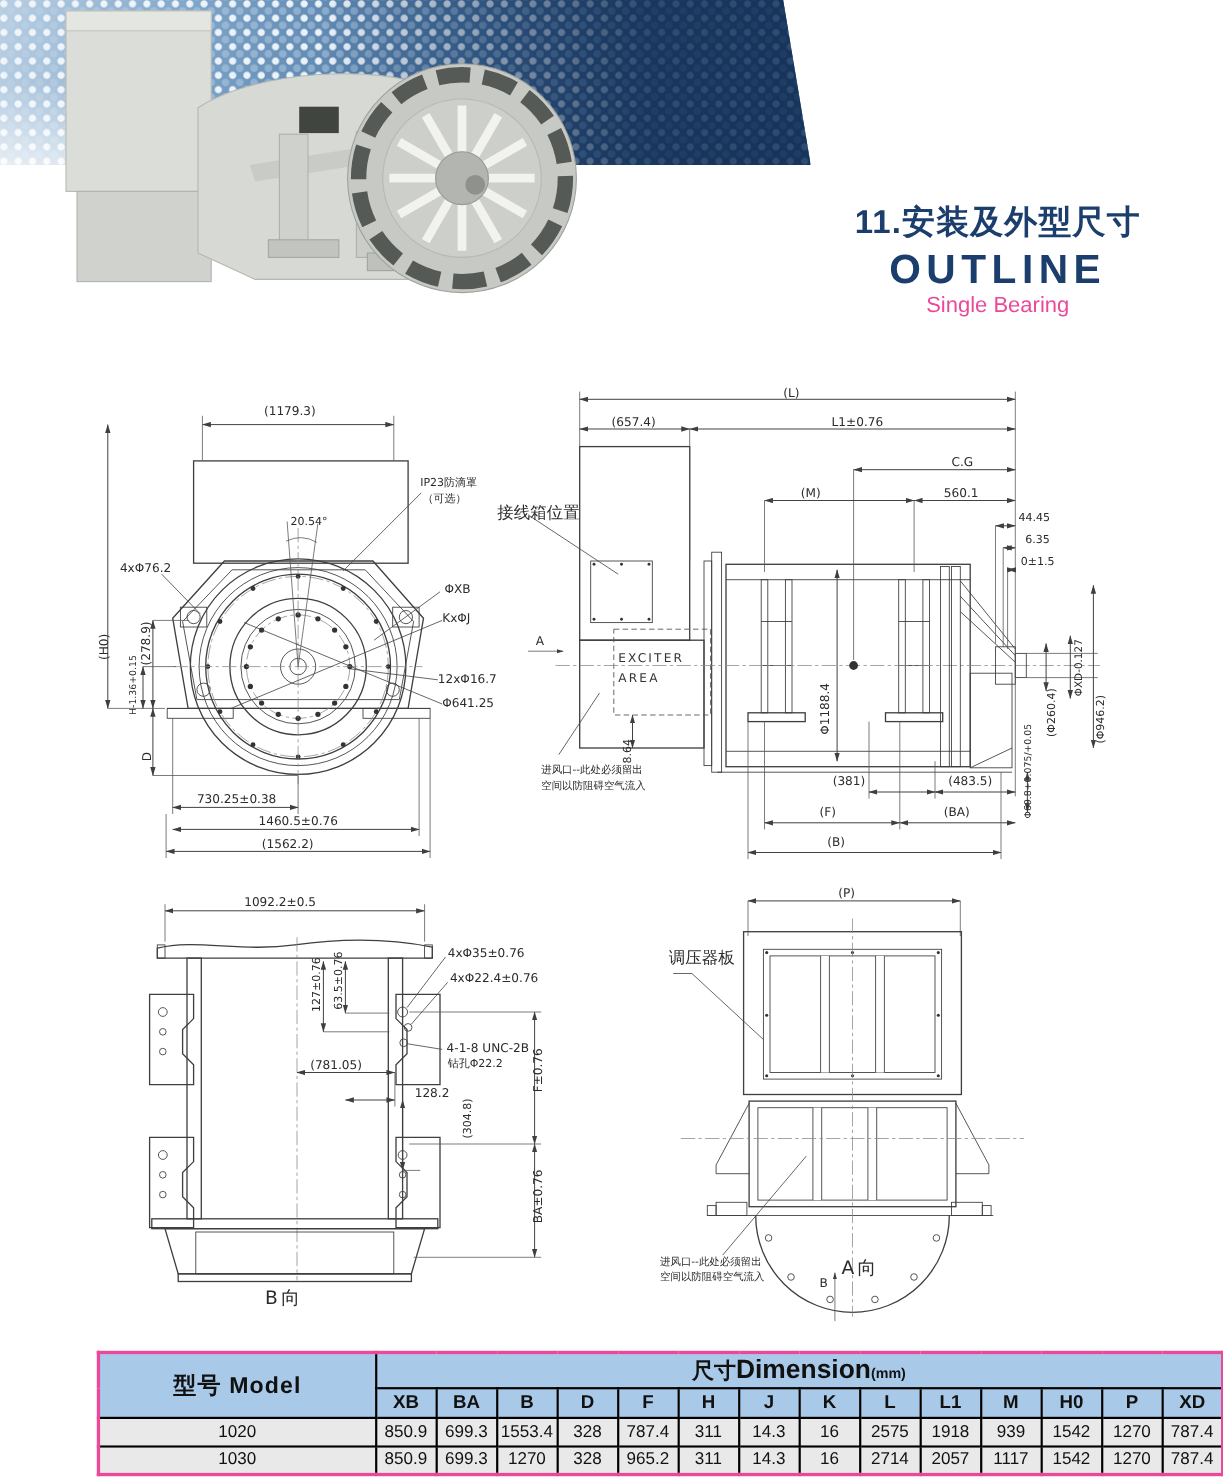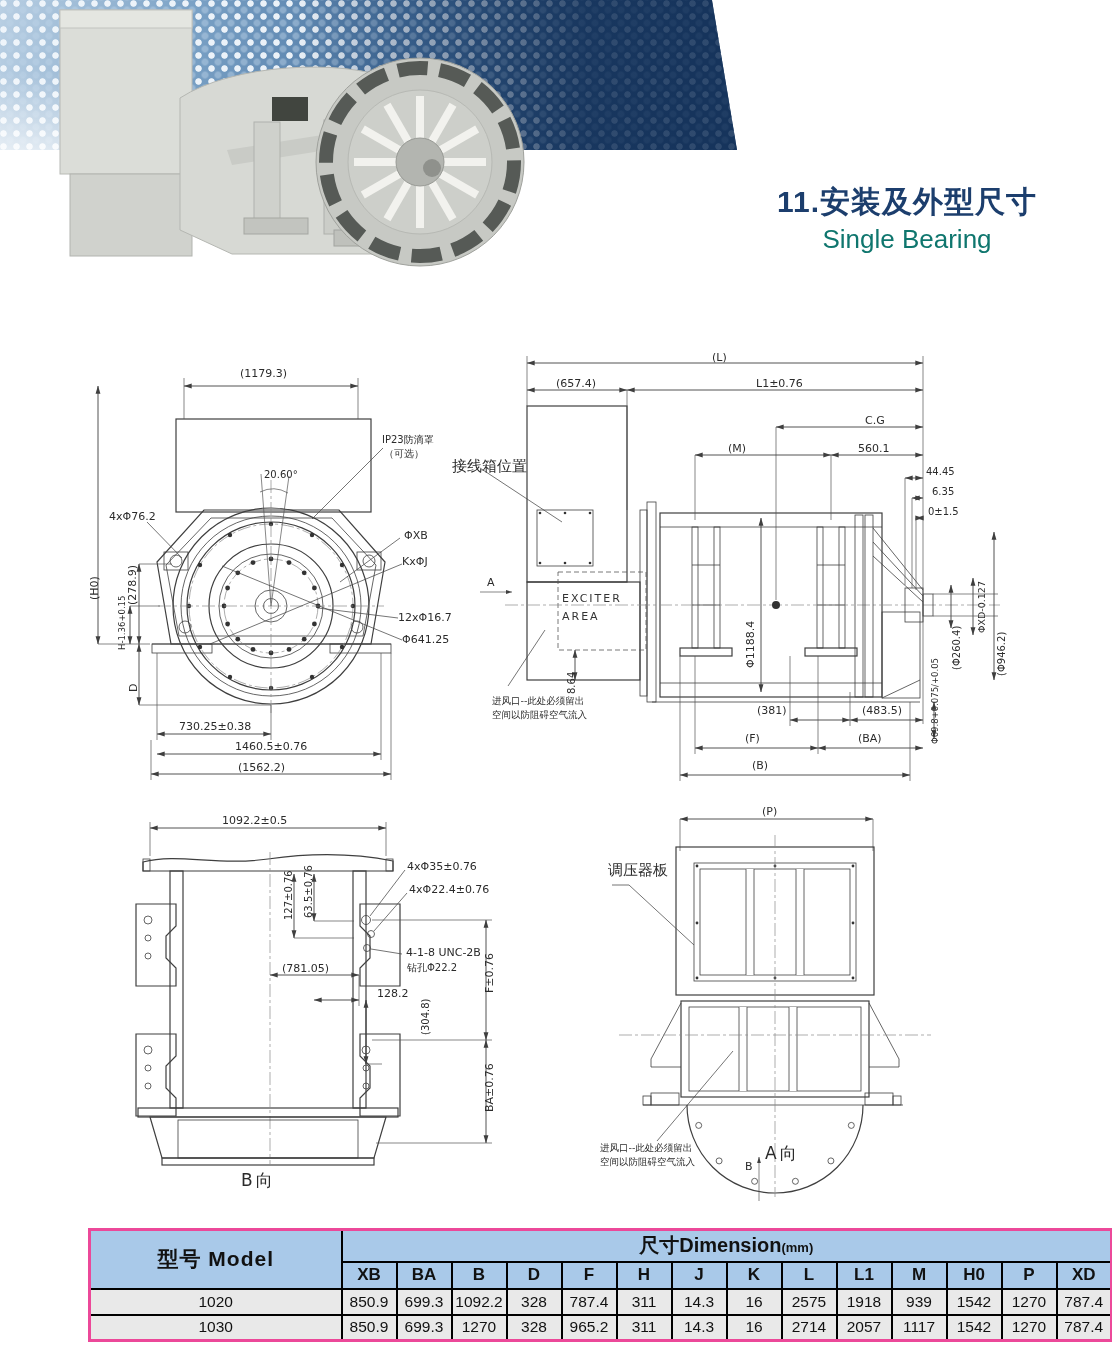--- a/index.html
+++ b/index.html
@@ -22,21 +22,21 @@
     background-size:100% 100%,100% 100%,13px 13px,13px 13px,100% 100%;
     background-position:0 0,0 0,0 0,6.5px 6.5px,0 0;}
   .photo{position:absolute;left:22px;top:2px}
 
   
   .titleblock{position:absolute;left:742px;top:182px;width:330px;text-align:center;
     color:var(--accent-navy);font-family:"Liberation Sans",sans-serif}
   .t1{font-size:30px;font-weight:bold;letter-spacing:1px;white-space:nowrap}
   .t2{font-size:37px;font-weight:bold;letter-spacing:5px;margin-top:1px}
   .t3{font-size:27px;color:#3b3b3b;margin-top:3px;letter-spacing:3px}
-  .t4{font-size:26px;color:#0f766e;margin-top:1px}
+  .t4{font-size:20px;color:#ec4899;margin-top:1px}
 
   
   .dwg{position:absolute;overflow:visible}
   .oln{stroke:var(--line-gray);stroke-width:1.2;fill:none}
   .oln2{stroke:var(--line-gray);stroke-width:0.8;fill:none}
   .ext{stroke:#555;stroke-width:0.7;fill:none}
   .dim{stroke:#3f3f3f;stroke-width:0.9;fill:none;marker-start:url(#ar);marker-end:url(#ar)}
   .ldr{stroke:#474747;stroke-width:0.75;fill:none}
   .cl{stroke:#8a8a8a;stroke-width:0.7;fill:none;stroke-dasharray:13 3 3 3}
   .dsh{stroke:#555;stroke-width:0.8;fill:none;stroke-dasharray:5 3}
@@ -53,21 +53,21 @@
   
   .dim-table{position:absolute;left:88px;top:1228px;width:1022px;border-collapse:collapse;
     table-layout:fixed;border:3px solid #ec4899;font-family:"Liberation Sans","DejaVu Sans",sans-serif}
   .dim-table th,.dim-table td{border:2px solid #000;text-align:center;vertical-align:middle;
     overflow:hidden;padding:0}
   .dim-table th{background:var(--table-header-blue)}
   .dim-table td{background:var(--row-gray);font-size:15.5px;color:#111;height:26px}
   .mh{font-size:21px;font-weight:bold;letter-spacing:1px;color:#111}
   .dh{height:32px;color:#111}
   .dz{font-size:20px;font-weight:bold}
-  .de{font-size:20px;font-weight:bold}
+  .de{font-size:24px;font-weight:bold}
   .du{font-size:13px;font-weight:bold}
   .colh{font-size:17px;font-weight:bold;height:27px;color:#111}
 </style>
 </head>
 <body>
 
 <div class="page">
 
   <div class="banner"></div>
 
@@ -98,20 +98,21 @@
         <line x1="398" y1="136" x2="398" y2="94"></line>
       <line x1="410" y1="139.2" x2="431" y2="102.8"></line>
         <line x1="418.8" y1="148" x2="455.2" y2="127"></line>
     </g>
     <circle cx="398" cy="160" r="24" fill="#b3b5b0" stroke="#999b96"></circle>
     <circle cx="410" cy="166" r="9" fill="#8f918c"></circle>
   </svg>
 
   <div class="titleblock">
     <div class="t1"><span>11.</span><span>安装及外型尺寸</span></div>
+    <div class="t2">OUTLINE</div>
     <div class="t4">Single Bearing</div>
   </div>
 
   <svg class="dwg" style="left:90px;top:352px" width="370" height="445" viewBox="0 0 370 445">
     <defs>
       <marker id="ar" viewBox="0 0 10 6" refX="9.5" refY="3" markerWidth="9" markerHeight="6" orient="auto-start-reverse">
         <path d="M0,0L10,3L0,6z" fill="#3f3f3f"></path>
       </marker>
     </defs>
     <rect class="oln" x="86" y="67" width="195" height="93" fill="#fff"></rect>
@@ -392,21 +393,21 @@
     <line class="cl" x1="26" y1="230" x2="338" y2="230"></line>
     <line class="ldr" x1="19" y1="80" x2="36" y2="80"></line>
       <line class="ldr" x1="36" y1="80" x2="101" y2="140"></line>
     <line class="ldr" x1="64" y1="336" x2="140" y2="246"></line>
     <line class="ext" x1="166" y1="396" x2="166" y2="352" marker-end="url(#ar)"></line>
   </svg>
 
   <div class="lbl" style="left:240px;top:368px">(1179.3)</div>
   <div class="lbl f10" style="left:382px;top:434px">IP23防滴罩</div>
   <div class="lbl f10" style="left:384px;top:448px">（可选）</div>
-  <div class="lbl f10" style="left:264px;top:469px">20.60°</div>
+  <div class="lbl f10" style="left:264px;top:469px">20.54°</div>
   <div class="lbl" style="left:109px;top:511px">4xΦ76.2</div>
   <div class="lbl v" style="left:89px;top:600px">(H0)</div>
   <div class="lbl v" style="left:127px;top:605px">(278.9)</div>
   <div class="lbl v f8" style="left:117px;top:650px">H-1.36+0.15</div>
   <div class="lbl v" style="left:128px;top:692px">D</div>
   <div class="lbl" style="left:404px;top:530px">ΦXB</div>
   <div class="lbl" style="left:402px;top:556px">KxΦJ</div>
   <div class="lbl" style="left:398px;top:612px">12xΦ16.7</div>
   <div class="lbl" style="left:402px;top:634px">Φ641.25</div>
   <div class="lbl" style="left:179px;top:721px">730.25±0.38</div>
@@ -497,21 +498,21 @@
         <th class="colh">L1</th>
         <th class="colh">M</th>
         <th class="colh">H0</th>
         <th class="colh">P</th>
         <th class="colh">XD</th>
       </tr>
       <tr>
         <td>1020</td>
         <td>850.9</td>
         <td>699.3</td>
-        <td>1092.2</td>
+        <td>1553.4</td>
         <td>328</td>
         <td>787.4</td>
         <td>311</td>
         <td>14.3</td>
         <td>16</td>
         <td>2575</td>
         <td>1918</td>
         <td>939</td>
         <td>1542</td>
         <td>1270</td>

